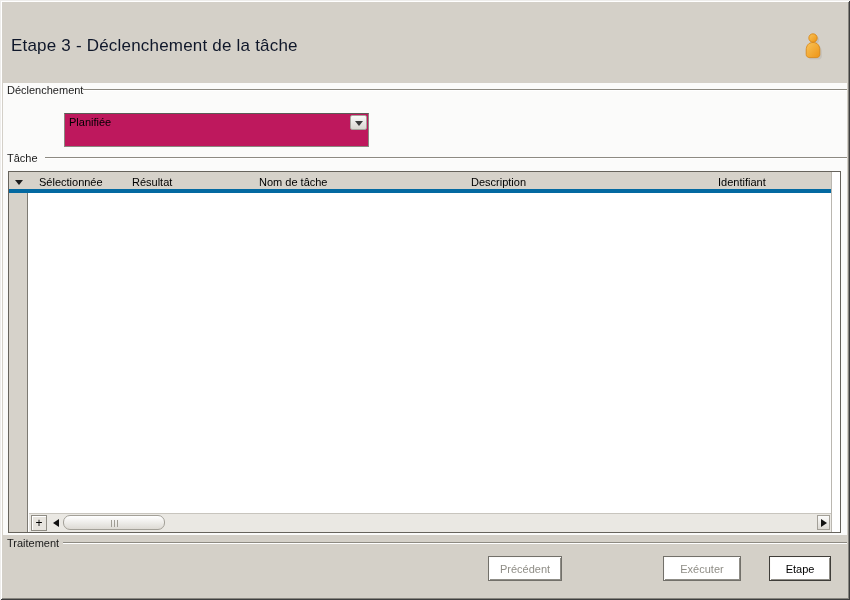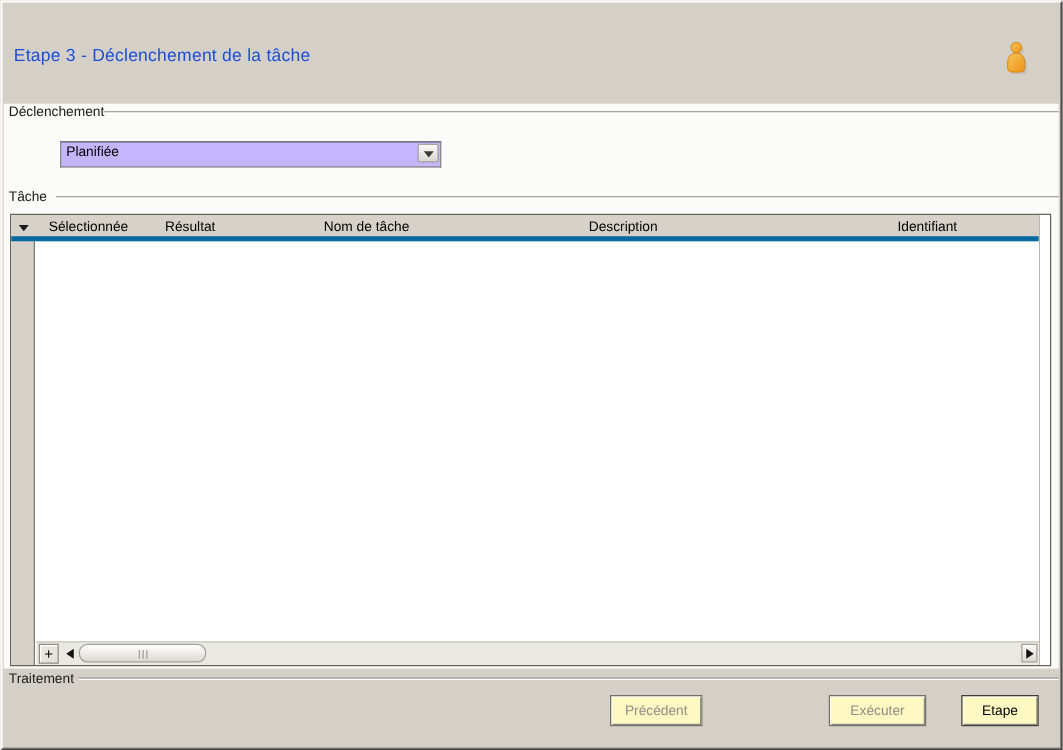--- a/index.html
+++ b/index.html
@@ -29,35 +29,35 @@
     box-shadow: inset 1px 1px 0 #ffffff, inset -1px -1px 0 #404040,
                 inset 2px 2px 0 #eceae6, inset -2px -2px 0 #87857f;
   }
   .glyph-min { position:absolute; left:3px; bottom:3px; width:7px; height:2px; background:#000; }
   .glyph-max { position:absolute; left:3px; top:3px; width:9px; height:8px;
     border:1px solid #000; border-top-width:2px; }
   .glyph-close { position:absolute; inset:0; font:bold 11px/13px "DejaVu Sans", sans-serif; color:#000; text-align:center; }
 
   
   .header-band { position:absolute; left:3px; right:3px; top:21px; height:62px; background:#d4d0c8; }
-  .step-title { position:absolute; left:8px; top:15px; font-size:14px; color:#1d4ed8; letter-spacing:.2px; }
+  .step-title { position:absolute; left:8px; top:15px; font-size:17px; color:#0f172a; letter-spacing:.2px; }
   .person-icon { position:absolute; right:20px; top:11px; width:24px; height:30px; }
 
   
   .content { position:absolute; left:3px; right:3px; top:83px; height:452px; background:#fbfbfa; }
   .group-label { position:absolute; color:#1a1a1a; background:transparent; white-space:nowrap; }
   .group-line { position:absolute; height:2px; border-top:1px solid #8d8a82; border-bottom:1px solid #ffffff; }
 
   .lbl-trigger { left:4px; top:1px; }
   .line-trigger { left:80px; right:0; top:6px; }
 
   
   .combo {
-    position:absolute; left:45px; top:30px; width:305px; height:21px;
-    background:#c4b5fd; border:1px solid #8a8880; border-top-color:#5c5a55;
+    position:absolute; left:61px; top:30px; width:305px; height:34px;
+    background:#be185d; border:1px solid #8a8880; border-top-color:#5c5a55;
   }
   .combo-value { position:absolute; left:4px; top:2px; color:#000; }
   .combo-btn {
     position:absolute; right:1px; top:1px; width:17px; height:15px; cursor:default;
     background:linear-gradient(#fafafa,#d9d6d0); border:1px solid #a7a49c; border-radius:2px; padding:0;
   }
   .combo-chevron { position:absolute; left:4px; top:5px; width:0; height:0;
     border-left:4px solid transparent; border-right:4px solid transparent; border-top:5px solid #3a3a3a; }
 
   .lbl-task { left:4px; top:69px; }
@@ -108,21 +108,21 @@
   }
   .scroll-right-arrow { position:absolute; left:3px; top:3px; width:0; height:0;
     border-top:4px solid transparent; border-bottom:4px solid transparent; border-left:6px solid #111; }
 
   
   .footer { position:absolute; left:3px; right:3px; top:535px; bottom:3px; background:#d4d0c8; }
   .lbl-process { left:4px; top:2px; }
   .line-process { left:60px; right:0; top:7px; }
   .btn {
     position:absolute; top:21px; height:25px; cursor:default;
-    background:#fef9c3; border:1px solid #72706a;
+    background:#ffffff; border:1px solid #72706a;
     box-shadow: inset 1px 1px 0 #fcfbfa, inset -1px -1px 0 #8f8d87;
     font-family:"Liberation Sans", sans-serif; font-size:11px; color:#000;
   }
   .btn:disabled { color:#8f8d86; }
   .btn-prev { left:485px; width:74px; }
   .btn-next { left:560px; width:82px; }
   .btn-exec { left:660px; width:78px;text-align:center; }
   .btn-close { left:766px; width:62px; border-color:#3f3d39; }
 </style>
 </head>

